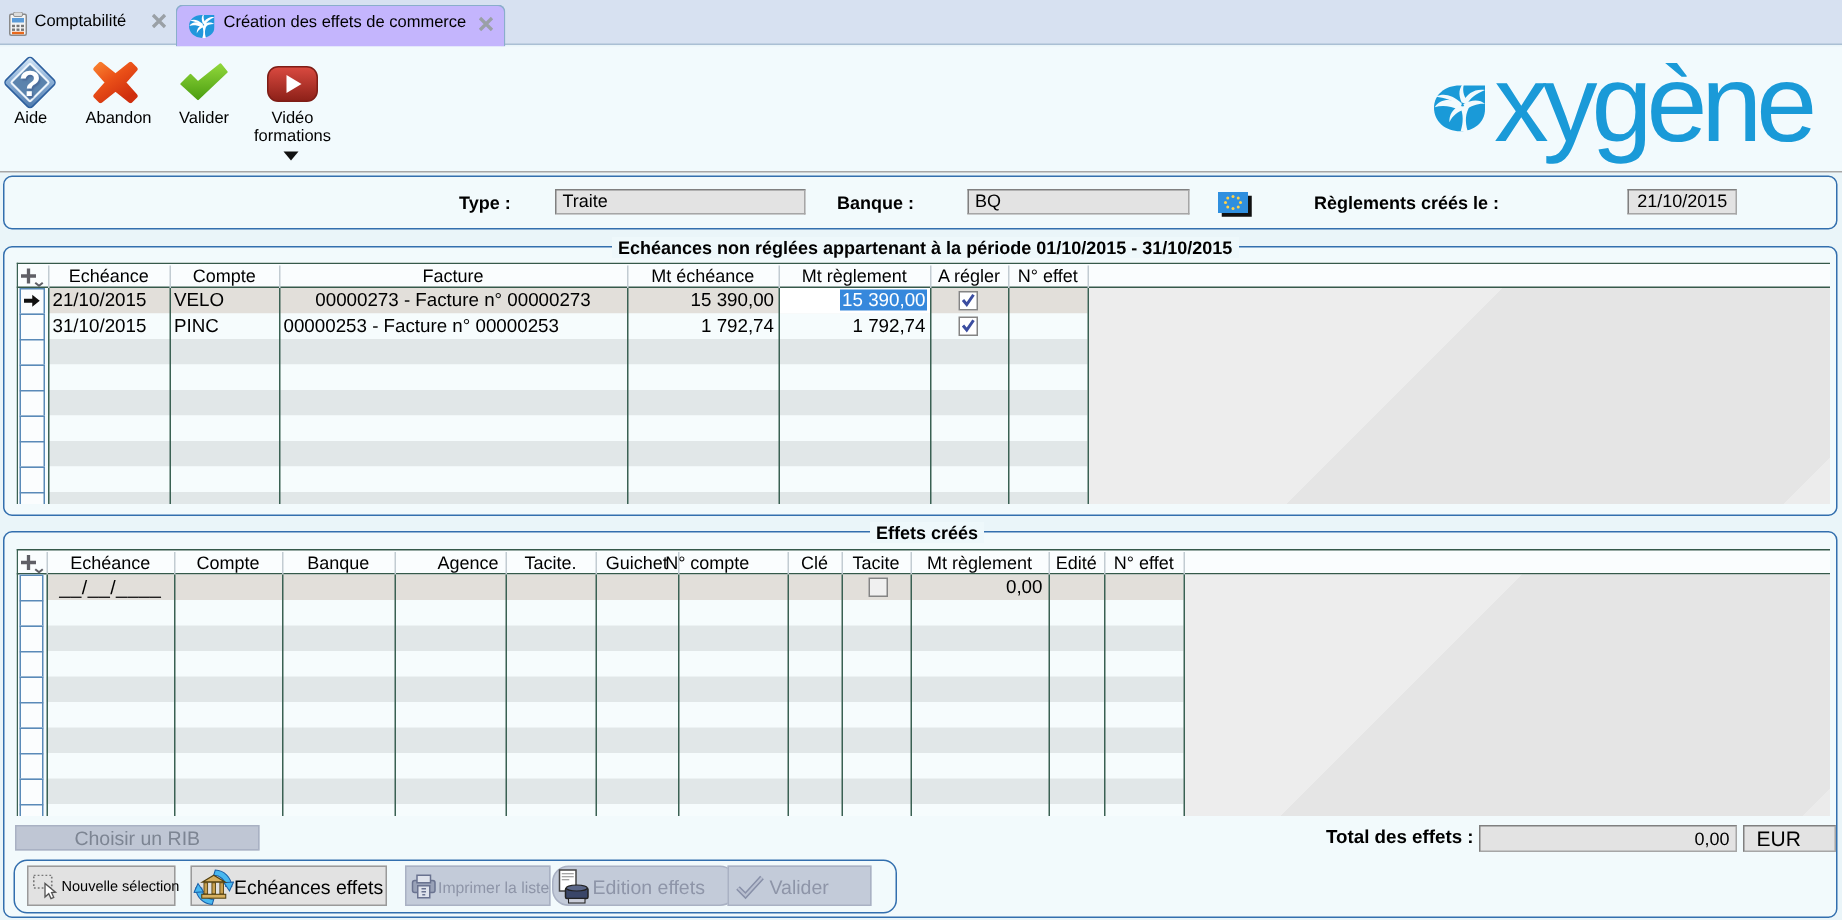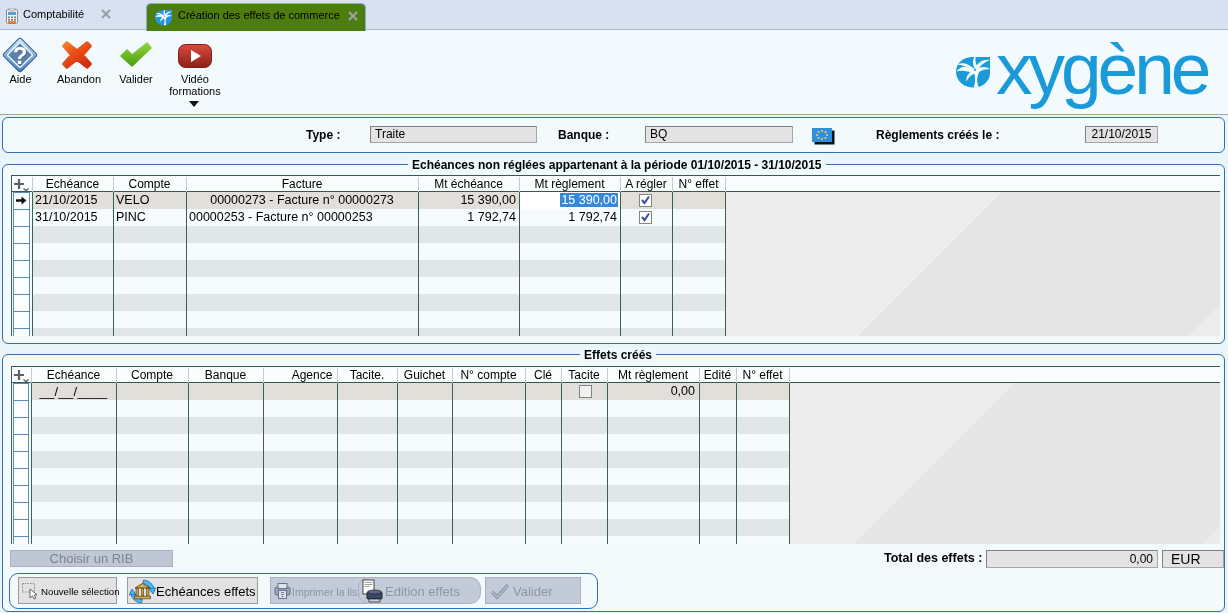--- a/index.html
+++ b/index.html
@@ -3,21 +3,21 @@
 <style>
 * { margin:0; padding:0; box-sizing:border-box; }
 html,body { width:1228px; height:613px; }
 body { position:relative; font-family:"Liberation Sans",sans-serif; background:#eaf5f9; overflow:hidden; font-size:12px; color:#000; }
 .abs { position:absolute; }
 
 #tabbar { position:absolute; left:0; top:0; width:1228px; height:30px; background:#d7e1f1; border-bottom:1px solid #aabfd4; }
 #tab1 { position:absolute; left:0; top:0; width:117px; height:30px; }
 #tab1 .lbl { position:absolute; left:23px; top:8px; font-size:11px; }
 #tab1 .x { position:absolute; left:101px; top:9px; }
-#tab2 { position:absolute; left:117px; top:3px; width:220px; height:28px; background:#4d7c0f; border:1px solid #8aaecb; border-bottom:none; border-radius:5px 5px 0 0;margin-left:29px; }
+#tab2 { position:absolute; left:117px; top:3px; width:220px; height:28px; background:#c4b5fd; border:1px solid #8aaecb; border-bottom:none; border-radius:5px 5px 0 0; }
 #tab2 .lbl { position:absolute; left:31px; top:5px; font-size:11px; }
 #tab2 .x { position:absolute; left:201px; top:7px; }
 .closex { width:10px; height:10px; display:block; }
 
 #toolbar { position:absolute; left:0; top:31px; width:1228px; height:84px; background:#f2fafd; border-bottom:1px solid #a6a6a6; }
 .tbtxt { position:absolute; font-size:11px; text-align:center; }
 
 .gbox { position:absolute; border:1px solid #336fae; border-radius:6px; background:#f2fafc; }
 .legend { position:absolute; font-weight:bold; font-size:12px; background:#eef8fb; padding:0 4px; white-space:nowrap; }
 
@@ -260,21 +260,21 @@
       <div class="hsep" style="left:596px;height:15px"></div>
       <div class="hsep" style="left:688px;height:15px"></div>
       <div class="hsep" style="left:725px;height:15px"></div>
       <div class="hsep" style="left:778px;height:15px"></div>
       <div class="hcell" style="left:20px;width:85px;">Echéance</div>
       <div class="hcell" style="left:105px;width:72px;">Compte</div>
       <div class="hcell" style="left:177px;width:75px;">Banque</div>
       <div class="hcell" style="left:264px;width:74px;">Agence</div>
       <div class="hcell" style="left:326px;width:60px;">Tacite.</div>
       <div class="hcell" style="left:386px;width:55px;">Guichet</div>
-      <div class="hcell" style="left:441px;width:73px;">N° compte</div>
+      <div class="hcell" style="left:424px;width:73px;">N° compte</div>
       <div class="hcell" style="left:514px;width:36px;">Clé</div>
       <div class="hcell" style="left:550px;width:46px;">Tacite</div>
       <div class="hcell" style="left:596px;width:92px;">Mt règlement</div>
       <div class="hcell" style="left:688px;width:37px;">Edité</div>
       <div class="hcell" style="left:725px;width:53px;">N° effet</div>
       <svg style="position:absolute;left:3px;top:2px" width="16" height="14" viewBox="0 0 16 14">
         <path d="M5 1 v10 M0 6 h10" stroke="#5f5f66" stroke-width="2.2"></path>
         <path d="M9.5 10.5 l2.5 2 l2.5 -2" fill="none" stroke="#5f5f66" stroke-width="1.4"></path>
       </svg>
     </div>
@@ -347,21 +347,21 @@
 </div>
 <div class="btnd" style="left:270px;top:577px;width:97px;height:27px;">
   <svg class="abs" style="left:3px;top:4px" width="18" height="18" viewBox="0 0 18 18">
     <rect x="1" y="5" width="15" height="8" rx="1.5" fill="#99a2b8" stroke="#6a7390"></rect>
     <rect x="4" y="1.5" width="9" height="5" fill="#dfe3ec" stroke="#6a7390"></rect>
     <rect x="4.5" y="8.5" width="8" height="8" fill="#dfe3ec" stroke="#6a7390"></rect>
     <path d="M7 10.5 h3 M7 12.5 h3 M8.5 14 l0 1 M7.5 14.5 l2 0" stroke="#6a7390" stroke-width="0.9" fill="none"></path>
   </svg>
   <span style="position:absolute;left:21px;top:8px;font-size:10.5px;white-space:nowrap;">Imprimer la liste</span>
 </div>
-<div class="btnd" style="left:358px;top:577px;width:123px;height:27px;border-radius:11px;">
+<div class="btnd" style="left:368px;top:577px;width:123px;height:27px;border-radius:11px;">
   <svg class="abs" style="left:2px;top:1px" width="24" height="25" viewBox="0 0 24 25">
     <rect x="2" y="1" width="11" height="14" fill="#fff" stroke="#444"></rect>
     <path d="M3.5 3.5 h8 M3.5 5.5 h8 M3.5 7.5 h5" stroke="#888" stroke-width="0.8"></path>
     <rect x="6" y="13" width="15" height="7" rx="1" fill="#3a4668" stroke="#222"></rect>
     <rect x="8" y="20" width="11" height="3" fill="#c8ccd8" stroke="#222" stroke-width="0.7"></rect>
     <ellipse cx="13.5" cy="13" rx="7" ry="2" fill="#5a6688" stroke="#222" stroke-width="0.7"></ellipse>
   </svg>
   <span style="position:absolute;left:26px;top:6px;font-size:13px;white-space:nowrap;">Edition effets</span>
 </div>
 <div class="btnd" style="left:485px;top:577px;width:96px;height:27px;">

